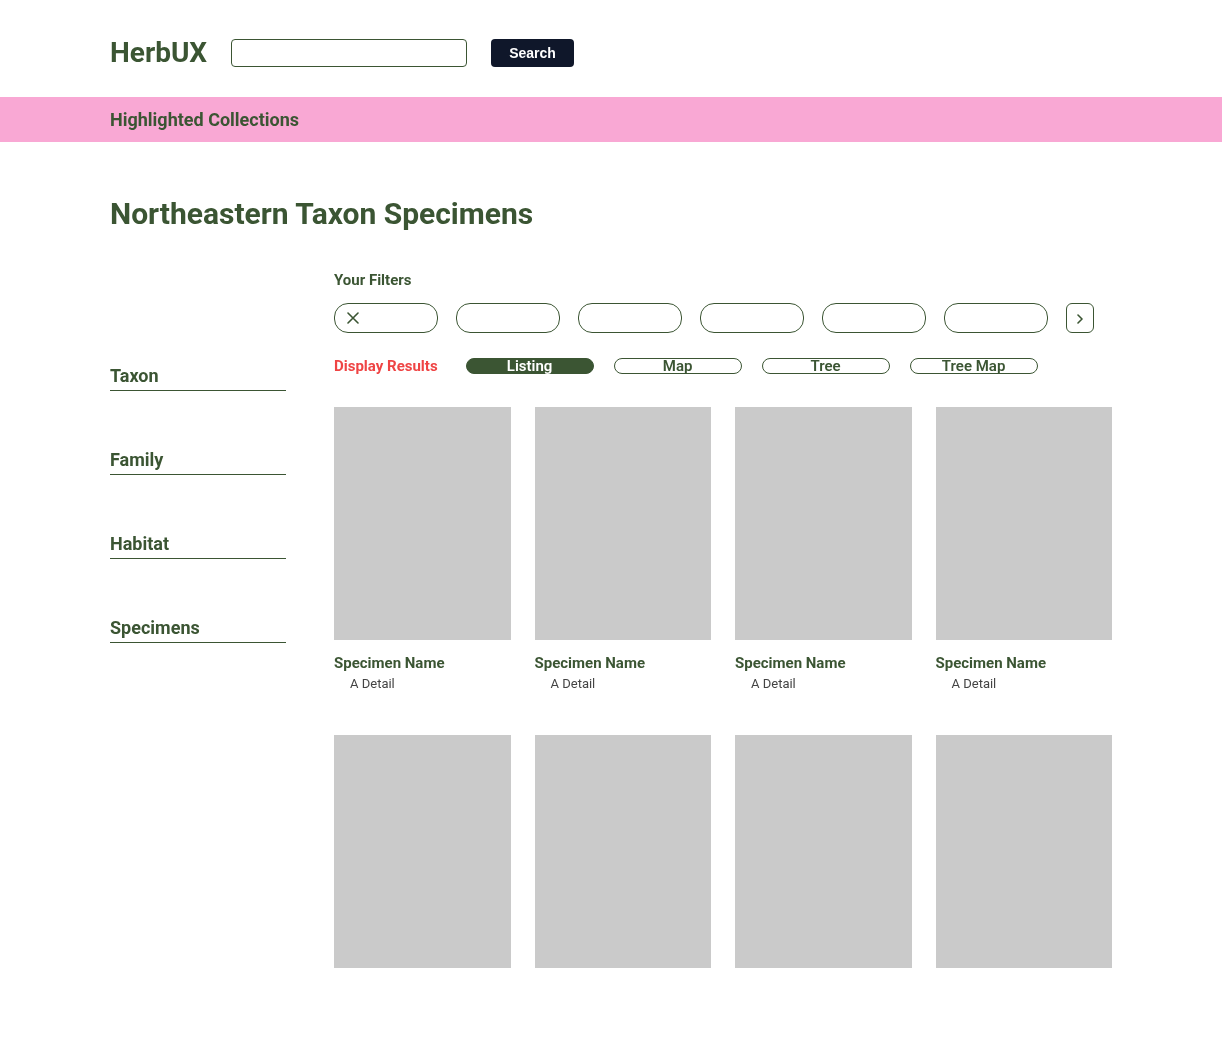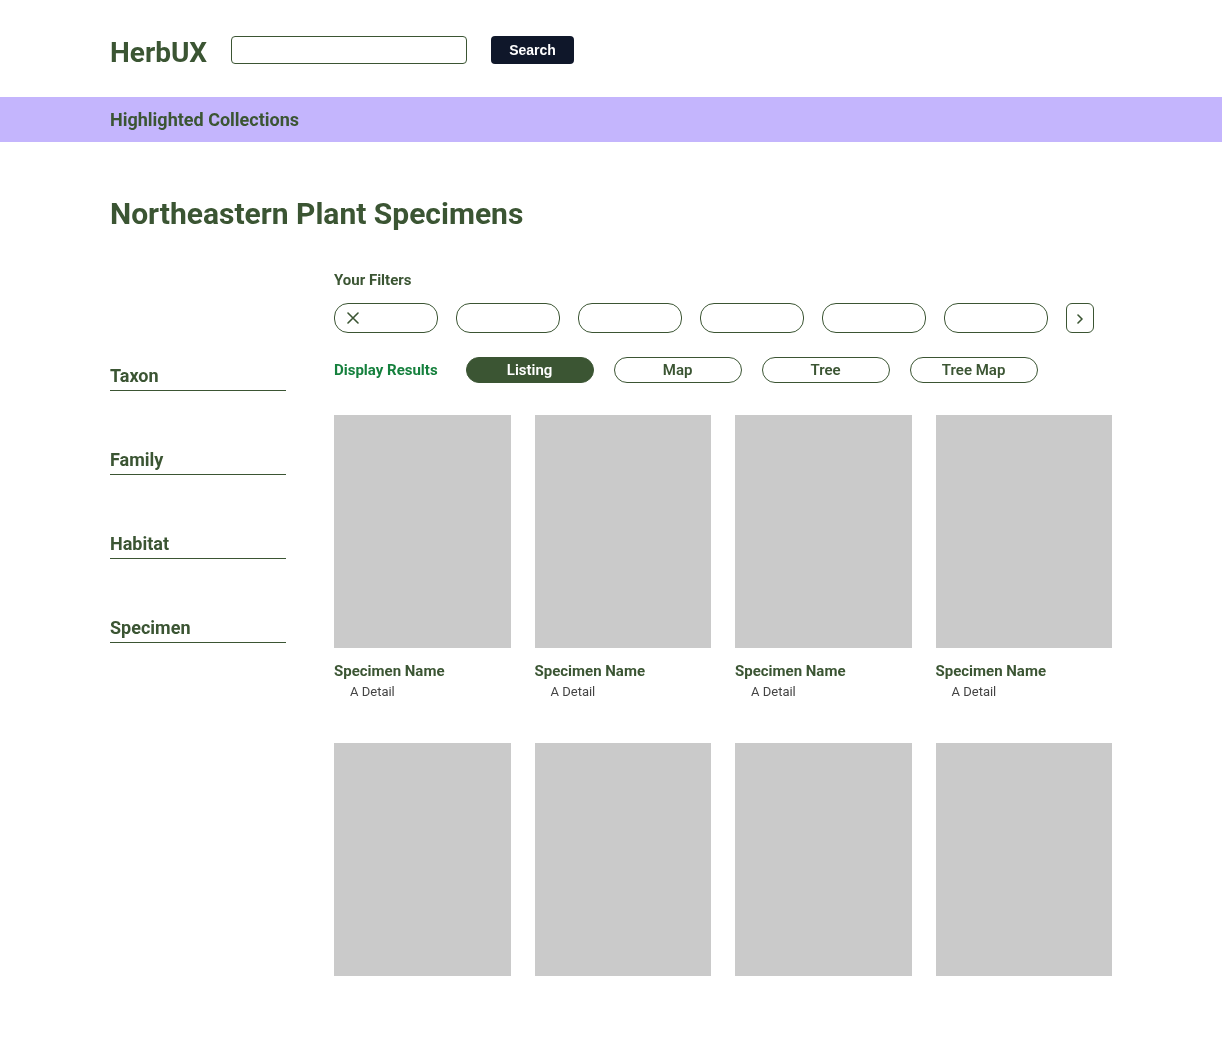--- a/index.html
+++ b/index.html
@@ -11,20 +11,21 @@
       font-family: -apple-system, BlinkMacSystemFont, "Segoe UI", Roboto, Helvetica, Arial, sans-serif;
       background: #ffffff;
       color: #333;
     }
     .page {
       width: 1222px;
       margin: 0 auto;
     }
     .topbar {
       display: flex;
+      align-items: center;
       gap: 24px;
       padding: 36px 110px 28px 110px;
     }
     .logo {
       font-size: 28px;
       font-weight: 700;
       color: #3b5533;
     }
     .search-input {
       width: 236px;
@@ -40,21 +41,21 @@
       padding: 0 18px;
       background: #0f172a;
       color: #fff;
       border: none;
       border-radius: 4px;
       font-size: 14px;
       font-weight: 600;
       cursor: pointer;
     }
     .hl-band {
-      background: #c4b5fd;
+      background: #f9a8d4;
       padding: 12px 110px;
     }
     .hl-band-title {
       font-size: 18px;
       font-weight: 700;
       color: #3b5533;
     }
     .content {
       padding: 0 110px 60px 110px;
     }
@@ -146,32 +147,32 @@
     }
     .display-row {
       display: flex;
       align-items: center;
       gap: 28px;
       margin-bottom: 32px;
     }
     .display-label {
       font-size: 15px;
       font-weight: 700;
-      color: #15803d;
+      color: #ef4444;
     }
     .display-tabs {
       display: flex;
       gap: 20px;
     }
     .display-tab {
       display: flex;
       align-items: center;
       justify-content: center;
       width: 128px;
-      height: 26px;
+      height: 16px;
       border: 1.5px solid #3b5533;
       border-radius: 13px;
       background: #fff;
       color: #3b5533;
       font-size: 15px;
       font-weight: 600;
       cursor: pointer;
     }
     .display-tab.active {
       background: #3b5533;
@@ -214,36 +215,36 @@
     <input class="search-input" type="text" value="" style="">
     <button class="search-btn">Search</button>
   </div>
 
   <div class="hl-band">
     <div class="hl-band-title">Highlighted Collections</div>
   </div>
 
   <div class="content">
 
-    <h1 class="page-title">Northeastern Plant Specimens</h1>
+    <h1 class="page-title">Northeastern Taxon Specimens</h1>
 
     <div class="body-cols">
 
       <aside class="sidebar">
         <div class="filter-section">
           <div class="filter-label">Taxon</div>
         </div>
         <div class="filter-section">
           <div class="filter-label">Family</div>
         </div>
         <div class="filter-section">
           <div class="filter-label">Habitat</div>
         </div>
         <div class="filter-section">
-          <div class="filter-label">Specimen</div>
+          <div class="filter-label">Specimens</div>
         </div>
       </aside>
 
       <main class="main">
 
         <div class="your-filters-label">Your Filters</div>
 
         <div class="filter-chips">
           <div class="chip chip-wide chip-x">
             <span style="display:flex;align-items:center;padding-left:12px;width:100%;">

